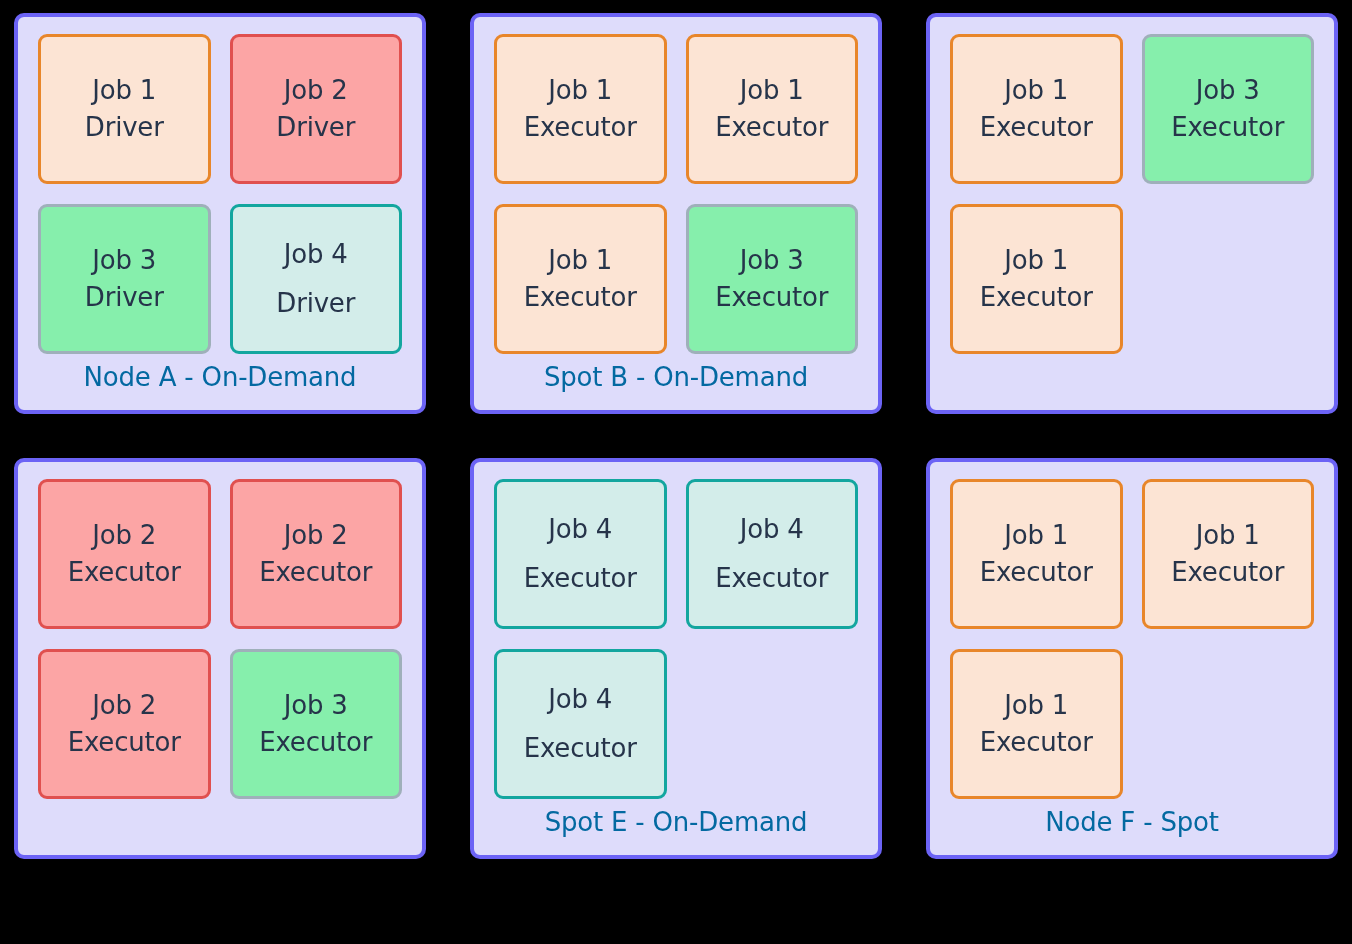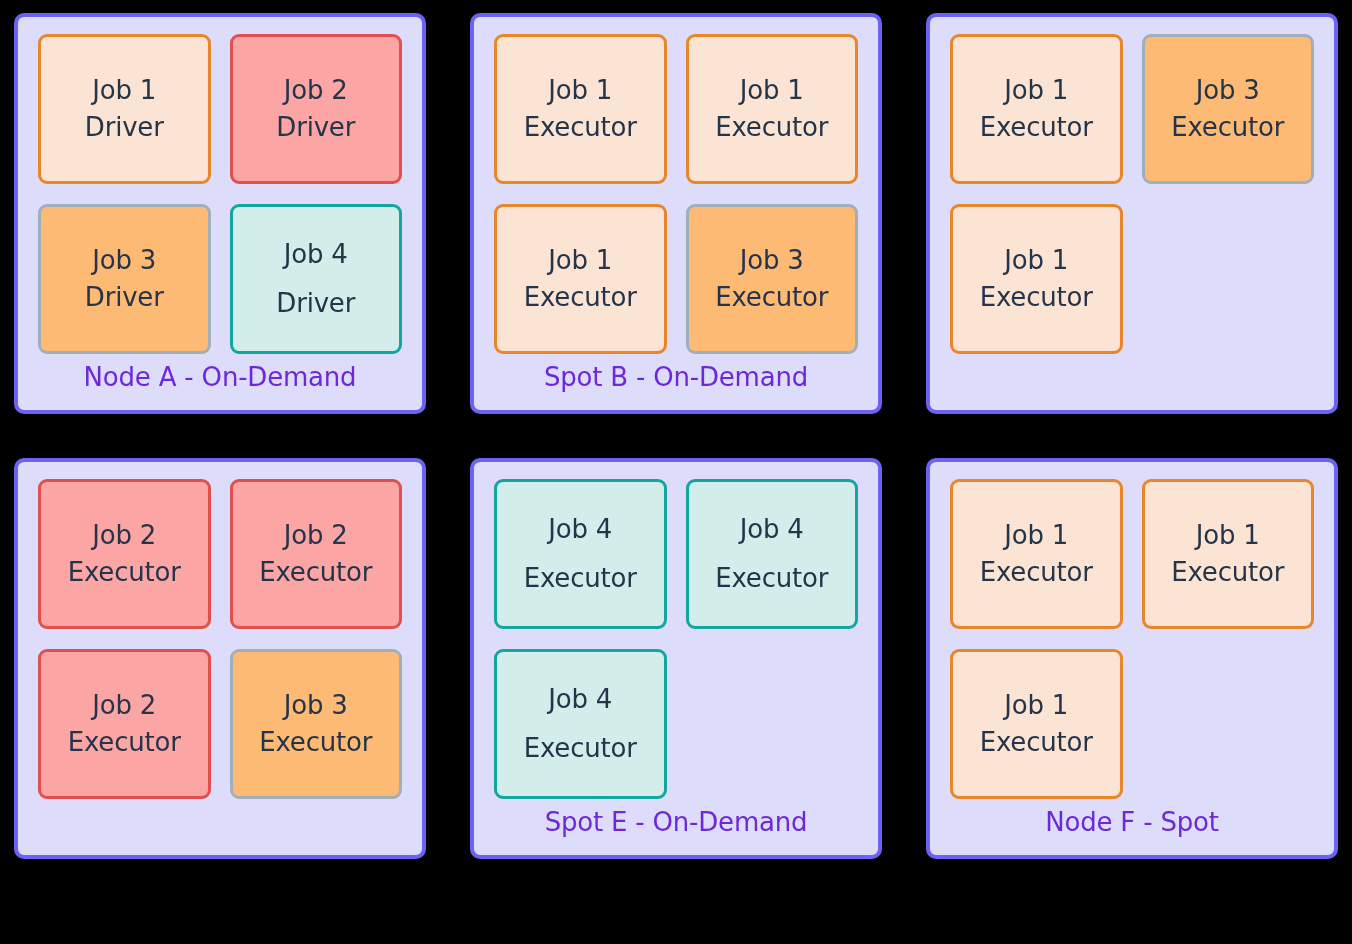--- a/index.html
+++ b/index.html
@@ -68,30 +68,30 @@
     background: transparent;
   }
 
   .job-box .job-line {
     display: block;
     white-space: nowrap;
   }
 
   .job-orange { background: #FCE4D4; border-color: #E8862A; }
   .job-red    { background: #fca5a5; border-color: #E0504F; }
-  .job-gray   { background: #fdba74; border-color: #9FB0BA; }
+  .job-gray   { background: #86efac; border-color: #9FB0BA; }
   .job-teal   { background: #D3EDEA; border-color: #13A69F; gap: 12px; }
 
   .node-label {
     flex: 1 1 auto;
     display: flex;
     align-items: center;
     justify-content: center;
     font-size: 26px;
-    color: #6d28d9;
+    color: #0369a1;
     letter-spacing: -0.2px;
     padding-bottom: 10px;
     white-space: nowrap;
   }
 </style>
 </head>
 <body>
 
 <div id="cluster-grid">
     <div class="node-panel">

